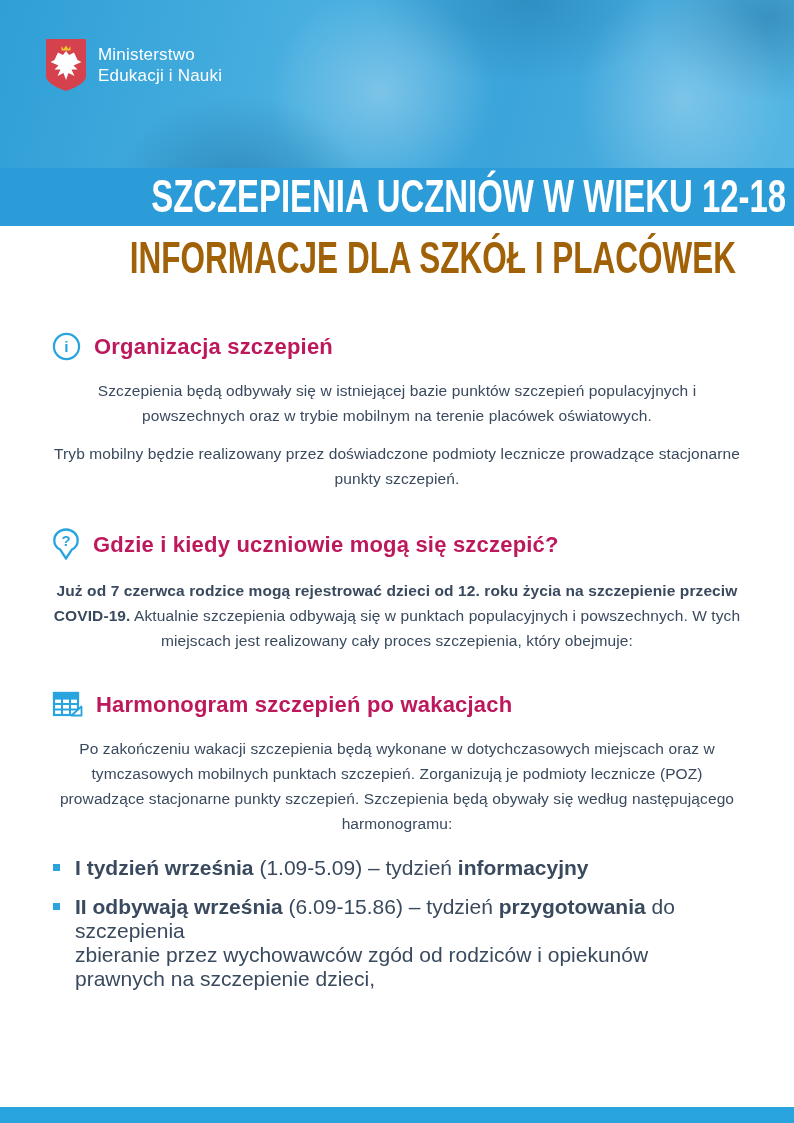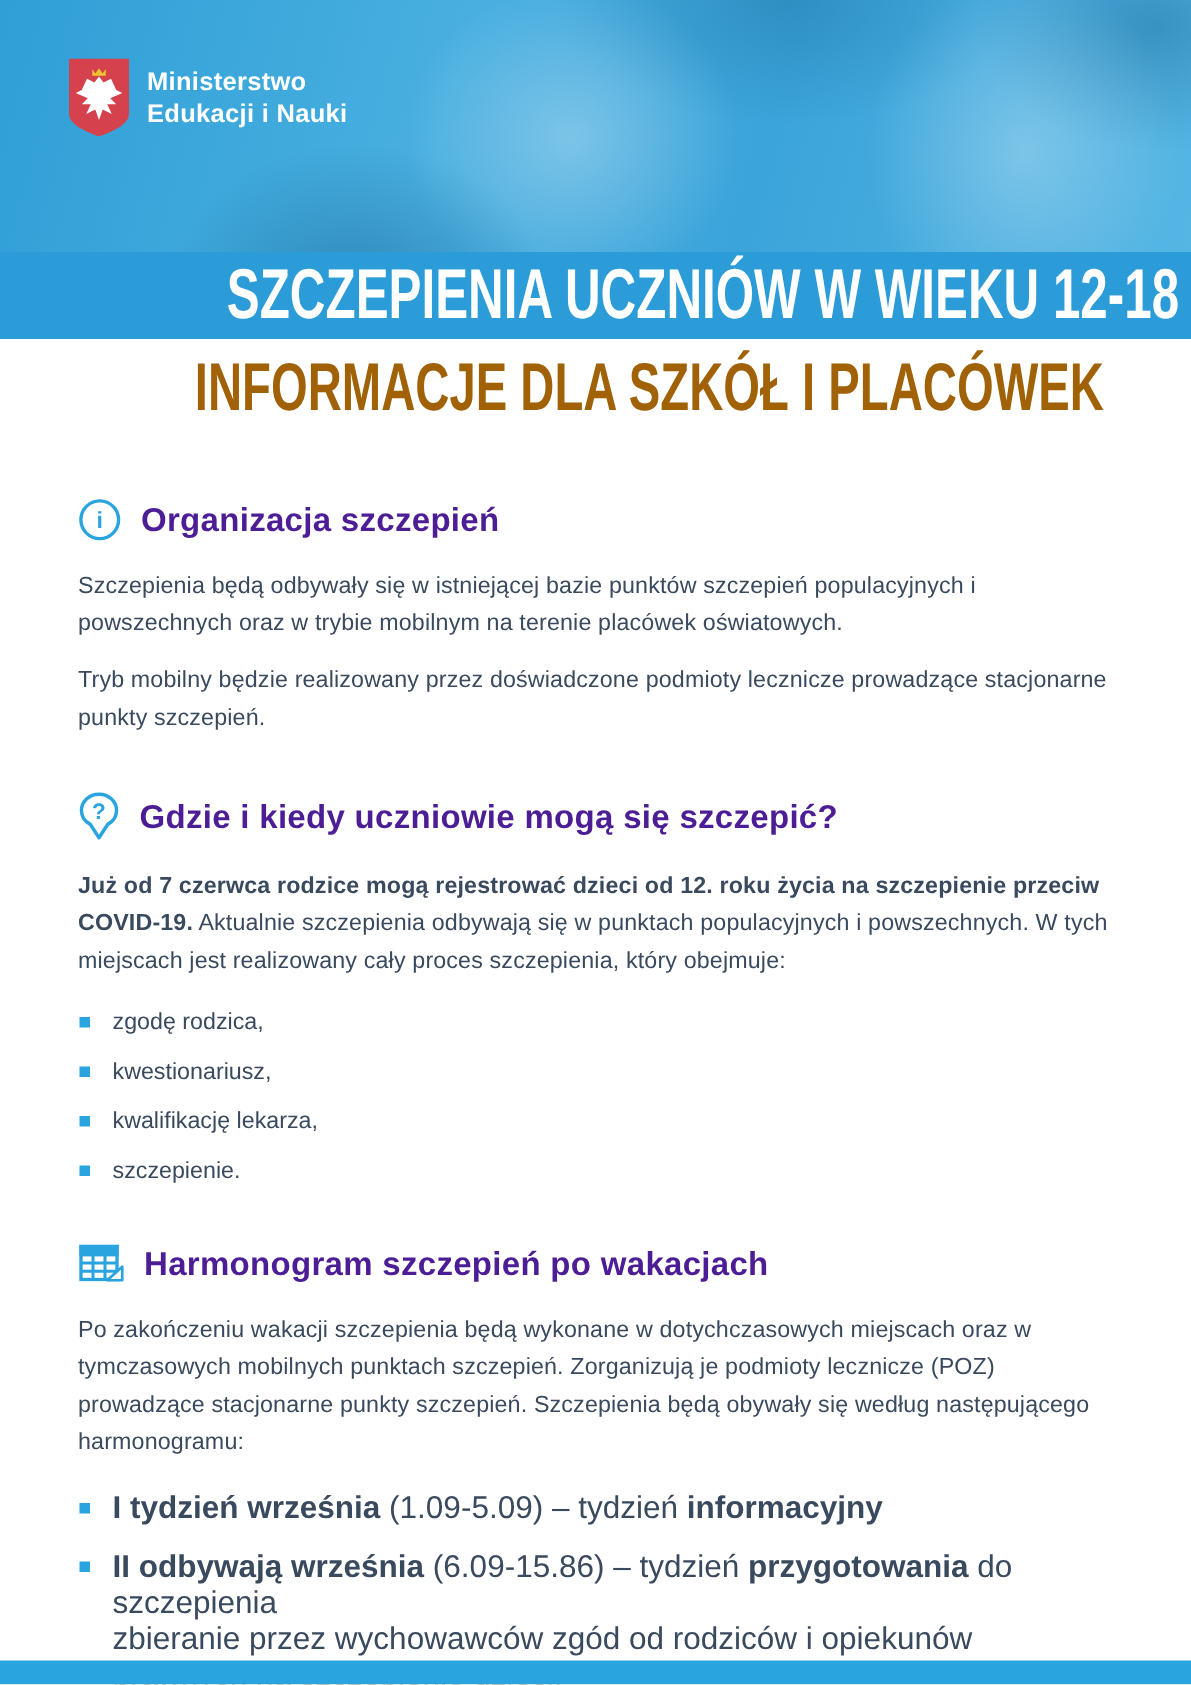--- a/index.html
+++ b/index.html
@@ -15,37 +15,37 @@
     position:relative; height:168px;
     background:
       radial-gradient(ellipse 180px 140px at 30% 115%, rgba(12,80,125,.38), transparent 70%),
       radial-gradient(ellipse 160px 150px at 48% 55%, rgba(255,255,255,.30), transparent 70%),
       radial-gradient(ellipse 150px 170px at 86% 60%, rgba(255,255,255,.28), transparent 70%),
       radial-gradient(ellipse 170px 120px at 97% 10%, rgba(14,86,132,.35), transparent 70%),
       radial-gradient(ellipse 220px 120px at 66% 0%, rgba(16,92,140,.30), transparent 70%),
       linear-gradient(105deg,#2f9fd6 0%,#49afe0 38%,#3ba4da 64%,#55b6e4 100%);
   }
   .logo { position:absolute; left:45px; top:39px; display:flex; align-items:center; gap:11px; }
-  .logo-text { color:#ffffff; font-size:17px; line-height:21px; font-weight:700; letter-spacing:.2px; }
+  .logo-text { color:#ffffff; font-size:17px; line-height:21px; font-weight:400; letter-spacing:.2px; }
 
   
   .title-band { height:58px; background:#2c9cd8; text-align:center; }
   .title-band h1 { font-size:47px; line-height:56px; color:#ffffff; font-weight:700; white-space:nowrap; }
   .cond { display:inline-block; transform:scaleX(.70); transform-origin:50% 50%; }
   .subtitle-band { height:62px; background:#ffffff; text-align:center; }
   .subtitle-band h2 { font-size:45px; line-height:64px; color:#a16207; font-weight:700; white-space:nowrap; }
 
   
   .content { padding:20px 52px 0 52px; color:#3a4a5e; }
   section { margin-top:37px; }
   section.first { margin-top:24px; }
   .sec-head { display:flex; align-items:center; gap:13px; margin-bottom:17px; }
-  .sec-head h3 { font-size:22px; font-weight:700; color:#4c1d95; letter-spacing:.2px; }
+  .sec-head h3 { font-size:22px; font-weight:700; color:#be185d; letter-spacing:.2px; }
   .icon-wrap { flex:none; display:flex; align-items:center; }
-  .content p { font-size:15.5px; line-height:25px; margin-bottom:13px; max-width:700px; letter-spacing:.1px; }
+  .content p { font-size:15.5px; line-height:25px; margin-bottom:13px; max-width:700px; letter-spacing:.1px;text-align:center; }
   .b { font-weight:700; }
 
   ul.plain { list-style:none; margin-top:19px; }
   ul.plain li { position:relative; padding-left:23px; font-size:15.5px; line-height:20px; margin-bottom:13px; }
   .sq { position:absolute; left:1px; top:6px; width:7px; height:7px; background:#29a4de; }
 
   ul.schedule { list-style:none; margin-top:20px; }
   ul.schedule li { position:relative; padding-left:23px; font-size:21px; line-height:24px; margin-bottom:15px; max-width:700px; }
   ul.schedule .sq { top:8px; }
 
@@ -100,26 +100,20 @@
       <div class="sec-head">
         <span class="icon-wrap">
           <svg width="28" height="33" viewBox="0 0 28 33" aria-hidden="true">
             <path d="M14 1.5 C7.4 1.5 2.3 6.4 2.3 12.4 C2.3 16.4 4.7 19.8 8.2 21.6 L14 30.5 L19.8 21.6 C23.3 19.8 25.7 16.4 25.7 12.4 C25.7 6.4 20.6 1.5 14 1.5 Z" fill="none" stroke="#29a4de" stroke-width="2.3" stroke-linejoin="round"></path>
             <text x="14" y="18" text-anchor="middle" font-size="15" font-weight="bold" fill="#29a4de" font-family="Liberation Sans, sans-serif">?</text>
           </svg>
         </span>
         <h3>Gdzie i kiedy uczniowie mogą się szczepić?</h3>
       </div>
       <p><span class="b">Już od 7 czerwca rodzice mogą rejestrować dzieci od 12. roku życia na szczepienie przeciw COVID-19.</span><span> Aktualnie szczepienia odbywają się w punktach populacyjnych i powszechnych. W tych miejscach jest realizowany cały proces szczepienia, który obejmuje:</span></p>
-      <ul class="plain">
-        <li><span class="sq"></span><span>zgodę rodzica,</span></li>
-        <li><span class="sq"></span><span>kwestionariusz,</span></li>
-        <li><span class="sq"></span><span>kwalifikację lekarza,</span></li>
-        <li><span class="sq"></span><span>szczepienie.</span></li>
-      </ul>
     </section>
 
     <section>
       <div class="sec-head">
         <span class="icon-wrap">
           <svg width="31" height="29" viewBox="0 0 31 29" aria-hidden="true">
             <rect x="2" y="3" width="24" height="22" fill="none" stroke="#29a4de" stroke-width="2.2"></rect>
             <rect x="2" y="3" width="24" height="5.5" fill="#29a4de" stroke="#29a4de" stroke-width="2.2"></rect>
             <line x1="10" y1="8.5" x2="10" y2="25" stroke="#29a4de" stroke-width="2"></line>
             <line x1="18" y1="8.5" x2="18" y2="25" stroke="#29a4de" stroke-width="2"></line>

